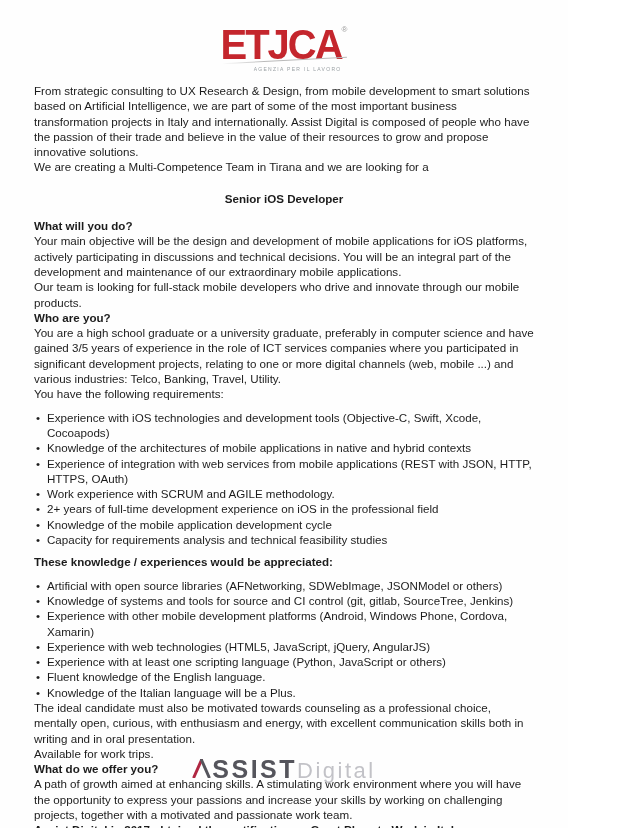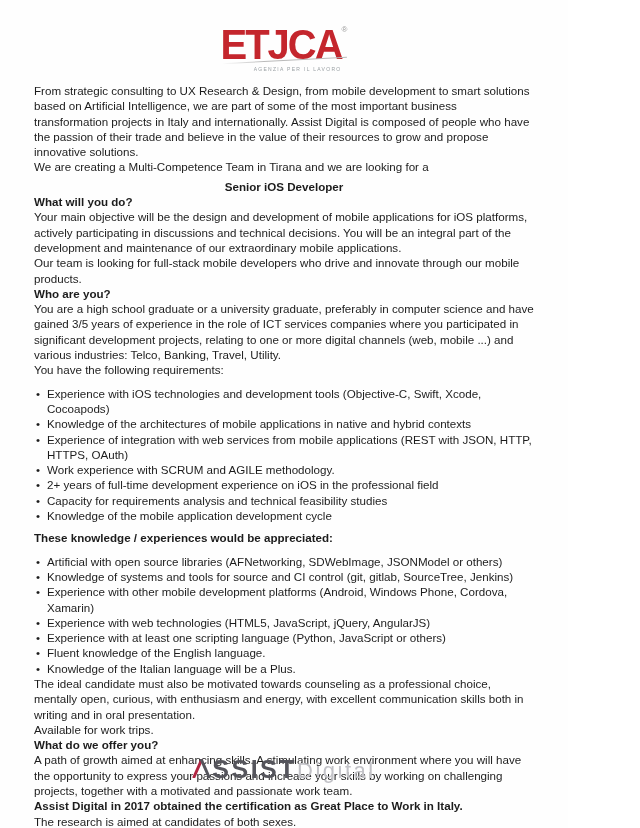--- a/index.html
+++ b/index.html
@@ -21,21 +21,21 @@
     background:linear-gradient(90deg, rgba(170,170,170,0) 0%, #b9b9b9 35%, #b9b9b9 100%);
     transform:rotate(-3deg);
   }
   .etjca-tagline {
     font-size:5px; letter-spacing:1.3px; color:#9aa0a4; text-transform:uppercase;
     text-align:right; margin-top:3px; padding-right:6px;
   }
   
   .content { margin:9px 34px 0 34px; font-size:11.6px; line-height:15.3px; }
   .content p { margin:0; }
-  h1.job-title { font-size:11.6px; line-height:15.3px; font-weight:bold; text-align:center; margin:0; }
+  h1.job-title { font-size:11.6px; line-height:15.3px; font-weight:bold; text-align:center; margin:12px; }
   h2.sec { font-size:11.6px; line-height:15.3px; font-weight:bold; margin:0; }
   .bold { font-weight:bold; }
   ul.blist { list-style:none; margin:0; padding:0; }
   ul.blist li { position:relative; padding-left:13px; line-height:15.3px; }
   ul.blist li::before { content:"\2022"; position:absolute; left:2px; }
   .gap-a { height:4px; }
   .gap-b { height:8px; }
   .gap-c { height:7px; }
   .gap-d { height:8px; }
   .gap-e { height:22px; }
@@ -82,22 +82,22 @@
     <p>You are a high school graduate or a university graduate, preferably in computer science and have gained 3/5 years of experience in the role of ICT services companies where you participated in significant development projects, relating to one or more digital channels (web, mobile ...) and various industries: Telco, Banking, Travel, Utility.</p>
     <p>You have the following requirements:</p>
 
     <div class="gap-b"></div>
     <ul class="blist">
       <li>Experience with iOS technologies and development tools (Objective-C, Swift, Xcode, Cocoapods)</li>
       <li>Knowledge of the architectures of mobile applications in native and hybrid contexts</li>
       <li>Experience of integration with web services from mobile applications (REST with JSON, HTTP, HTTPS, OAuth)</li>
       <li>Work experience with SCRUM and AGILE methodology.</li>
       <li>2+ years of full-time development experience on iOS in the professional field</li>
+      <li>Knowledge of the mobile application development cycle</li>
       <li>Capacity for requirements analysis and technical feasibility studies</li>
-      <li>Knowledge of the mobile application development cycle</li>
     </ul>
 
     <div class="gap-c"></div>
     <h2 class="sec">These knowledge / experiences would be appreciated:</h2>
     <div class="gap-d"></div>
     <ul class="blist">
       <li>Artificial with open source libraries (AFNetworking, SDWebImage, JSONModel or others)</li>
       <li>Knowledge of systems and tools for source and CI control (git, gitlab, SourceTree, Jenkins)</li>
       <li>Experience with other mobile development platforms (Android, Windows Phone, Cordova, Xamarin)</li>
       <li>Experience with web technologies (HTML5, JavaScript, jQuery, AngularJS)</li>

